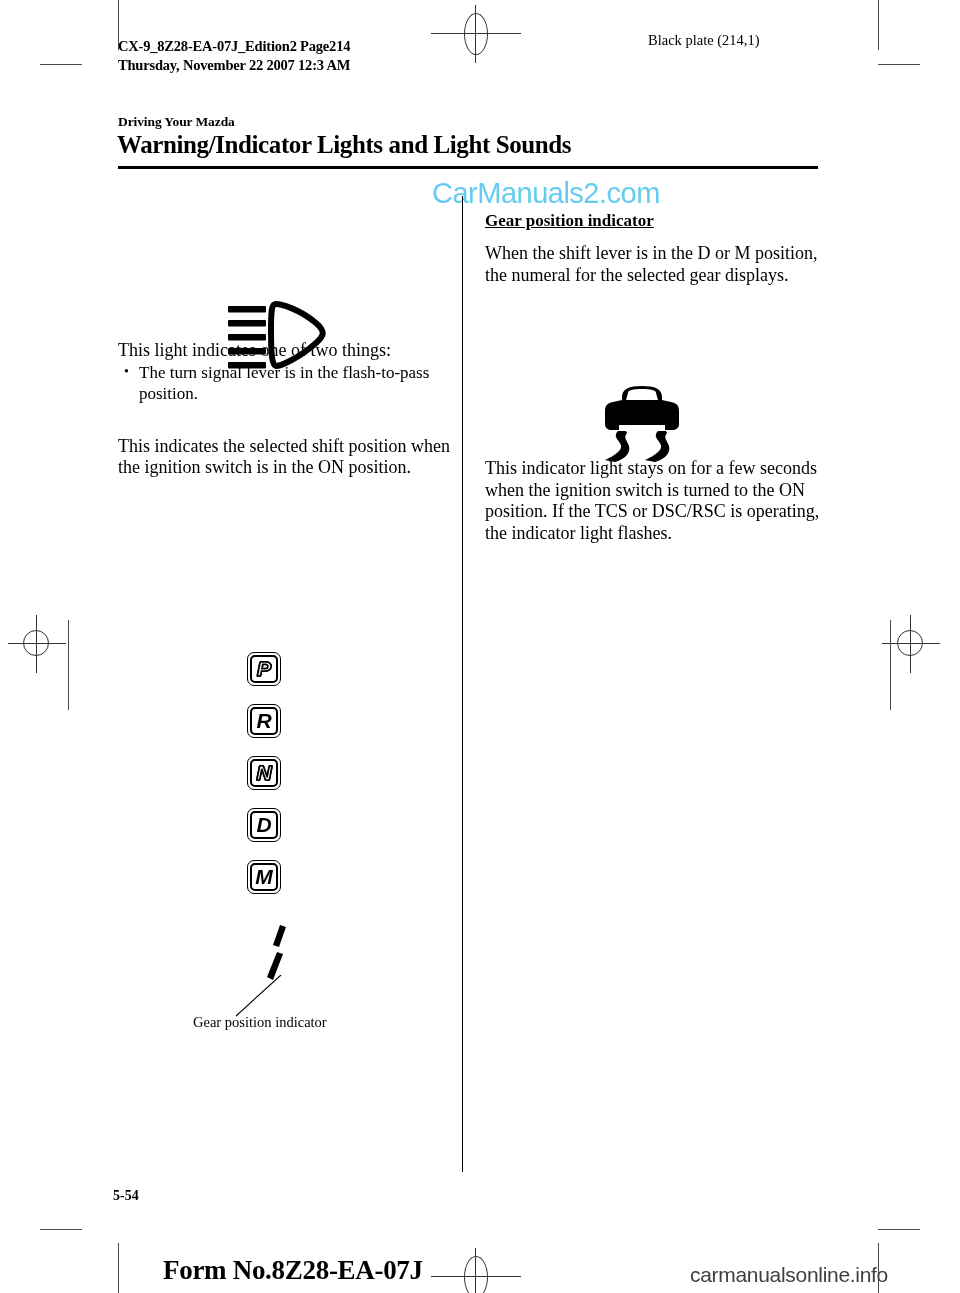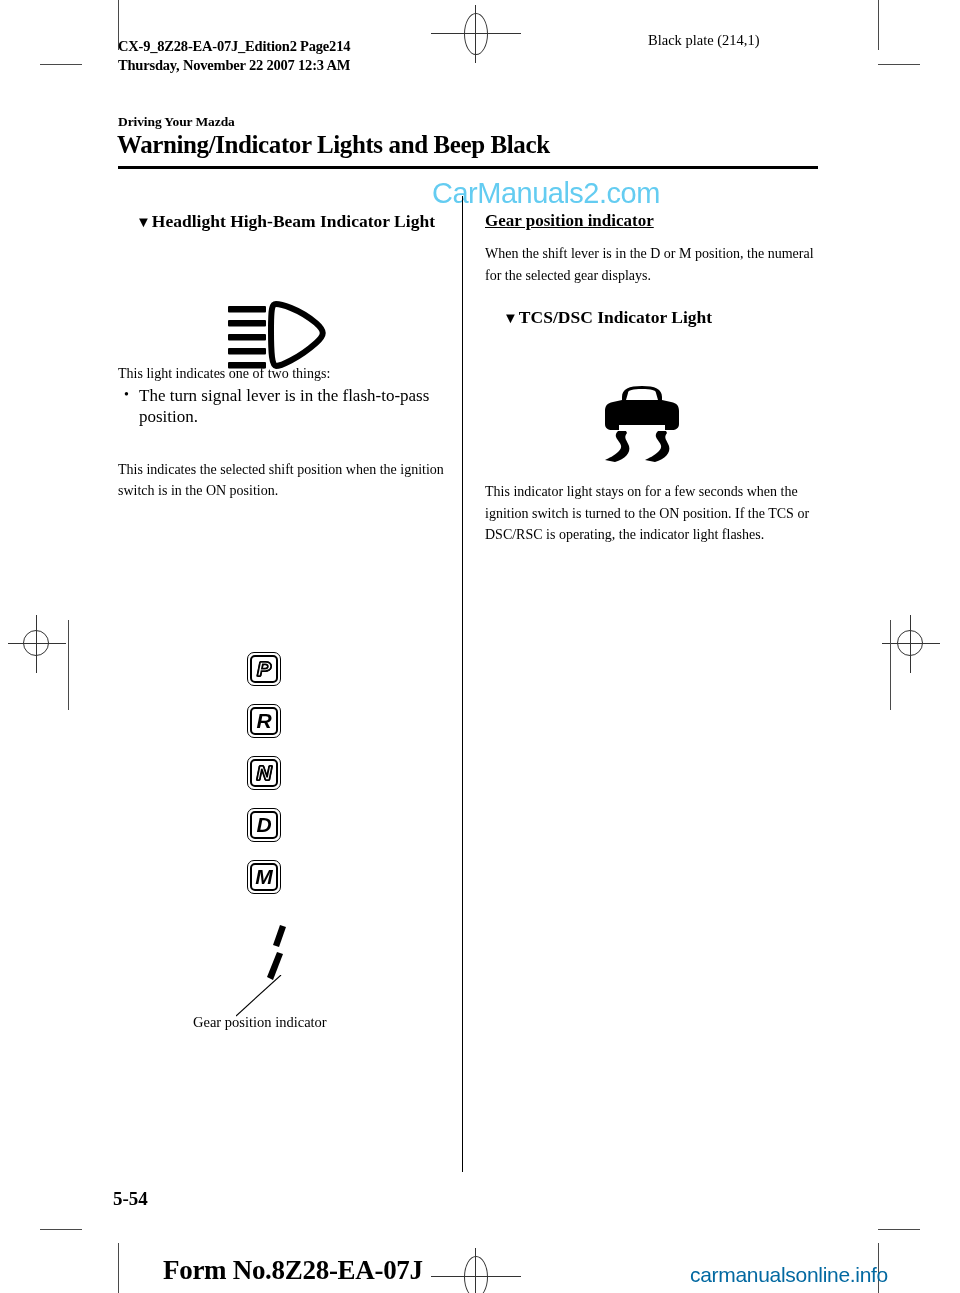--- a/index.html
+++ b/index.html
@@ -139,21 +139,21 @@
     color: #57c8f0;
     letter-spacing: -0.5px;
     opacity: 0.92;
   }
   .wm-bottom {
     position: absolute;
     left: 690px;
     top: 1263px;
     font-family: "Liberation Sans", sans-serif;
     font-size: 21px;
-    color: #0369a1;
+    color: #404040;
     letter-spacing: -0.3px;
   }
 
   
   .col-divider {
     position: absolute;
     left: 462px;
     top: 196px;
     width: 1px;
     height: 976px;
@@ -180,21 +180,21 @@
     line-height: 22px;
     margin-right: 1px;
   }
   .subhead .tri-text {
     display: inline;
   }
   .indent-wrap { padding-left: 18px; text-indent: -18px; }
 
   p.body {
     margin: 0;
-    font-size: 14px;
+    font-size: 18px;
     line-height: 21.5px;
   }
   .gap-s { height: 11px; }
   .gap-m { height: 20px; }
   .gap-l { height: 30px; }
 
   ul.bullets {
     margin: 0;
     padding: 0 0 0 0;
     list-style: none;
@@ -291,21 +291,21 @@
     left: 236px;
     top: 975px;
   }
 
   
   .page-num {
     position: absolute;
     left: 113px;
     top: 1188px;
     font-weight: bold;
-    font-size: 19px;
+    font-size: 14px;
   }
   .form-no {
     position: absolute;
     left: 163px;
     top: 1255px;
     font-weight: bold;
     font-size: 27px;
     letter-spacing: -0.3px;
     white-space: nowrap;
   }
@@ -346,34 +346,29 @@
 <div class="edge-rule" style="left:68px; top:620px; width:1px; height:90px;"></div>
 <div class="edge-rule" style="left:890px; top:620px; width:1px; height:90px;"></div>
 
 <div class="hdr-left">
   <div>CX-9_8Z28-EA-07J_Edition2 Page214</div>
   <div>Thursday, November 22 2007 12:3 AM</div>
 </div>
 <div class="hdr-right">Black plate (214,1)</div>
 
 <div class="sec-kicker">Driving Your Mazda</div>
-<div class="sec-title">Warning/Indicator Lights and Beep Black</div>
+<div class="sec-title">Warning/Indicator Lights and Light Sounds</div>
 <div class="title-rule"></div>
 
 <div class="wm-top">CarManuals2.com</div>
 
 <div class="col-divider"></div>
 
 <div class="col col-left">
 
-  <h3 class="subhead">
-    <span class="indent-wrap">
-      <span class="tri">▼</span><span class="tri-text">Headlight High-Beam Indicator Light</span>
-    </span>
-  </h3>
 
   <div class="gap-l"></div>
   <div style="height:100px;"></div>
 
   <p class="body">This light indicates one of two things:</p>
 
   <ul class="bullets">
     <li>The turn signal lever is in the flash-to-pass position.</li>
   </ul>
 
@@ -442,25 +437,20 @@
 <div class="col col-right">
 
   <div class="ul-head">Gear position indicator</div>
 
   <div class="gap-s"></div>
 
   <p class="body">When the shift lever is in the D or M position, the numeral for the selected gear displays.</p>
 
   <div class="gap-m"></div>
 
-  <h3 class="subhead">
-    <span class="indent-wrap">
-      <span class="tri">▼</span><span class="tri-text">TCS/DSC Indicator Light</span>
-    </span>
-  </h3>
 
   <div style="height:152px;"></div>
 
   <p class="body">This indicator light stays on for a few seconds when the ignition switch is turned to the ON position. If the TCS or DSC/RSC is operating, the indicator light flashes.</p>
 
   <div class="gap-m"></div>
 
 </div>
 
 <div class="fig fig-tcsdsc">

